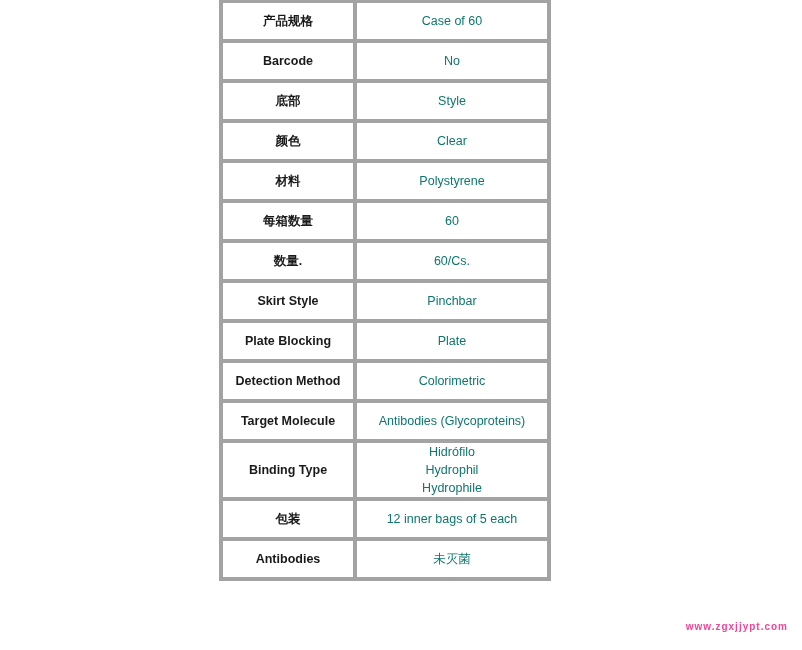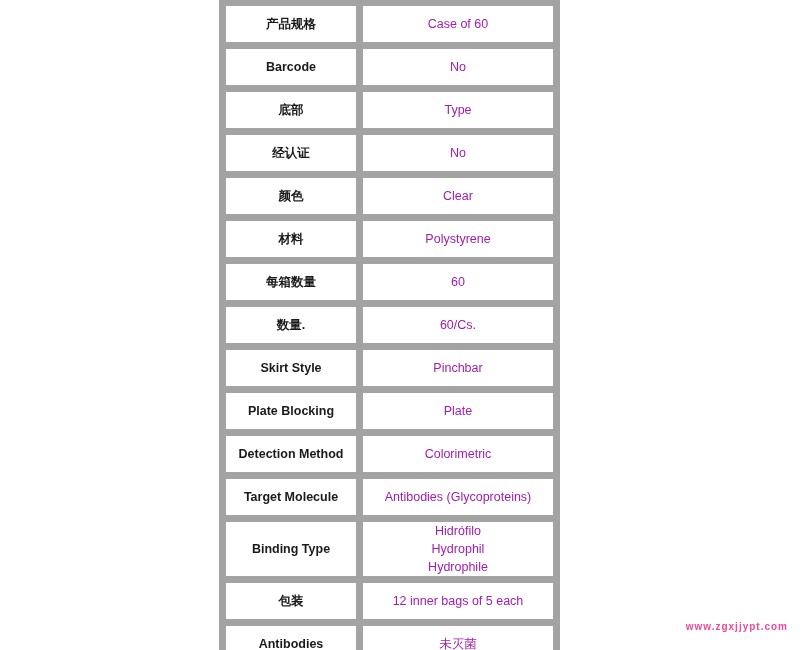--- a/index.html
+++ b/index.html
@@ -19,39 +19,39 @@
     left: 219px;
     top: -1px;
     width: 282px;
   }
   table.spec-table {
     border-collapse: collapse;
     width: 282px;
     table-layout: fixed;
   }
   table.spec-table td {
-    border: 7px solid #a3a3a3;
+    border: 4px solid #a3a3a3;
     padding: 0 10px;
     vertical-align: middle;
     line-height: 1.45;
     text-align: center;
   }
   td.spec-label {
     width: 110px;
     text-align: center;
     font-weight: bold;
     font-size: 12.5px;
     color: #1a1a1a;
     height: 36px;
   }
   td.spec-value {
     width: 170px;
     text-align: left;
     font-size: 12.5px;
-    color: #a21caf;
+    color: #0f766e;
     height: 36px;
   }
   .multiline {
     white-space: pre-line;
     line-height: 1.55;
     padding-top: 6px;
     padding-bottom: 6px;
     border-radius: 24px;
   }
   .watermark {
@@ -74,25 +74,21 @@
         <tr>
           <td class="spec-label">产品规格</td>
           <td class="spec-value">Case of 60</td>
         </tr>
         <tr>
           <td class="spec-label">Barcode</td>
           <td class="spec-value">No</td>
         </tr>
         <tr>
           <td class="spec-label">底部</td>
-          <td class="spec-value">Type</td>
-        </tr>
-        <tr>
-          <td class="spec-label">经认证</td>
-          <td class="spec-value">No</td>
+          <td class="spec-value">Style</td>
         </tr>
         <tr>
           <td class="spec-label">颜色</td>
           <td class="spec-value">Clear</td>
         </tr>
         <tr>
           <td class="spec-label">材料</td>
           <td class="spec-value">Polystyrene</td>
         </tr>
         <tr>

